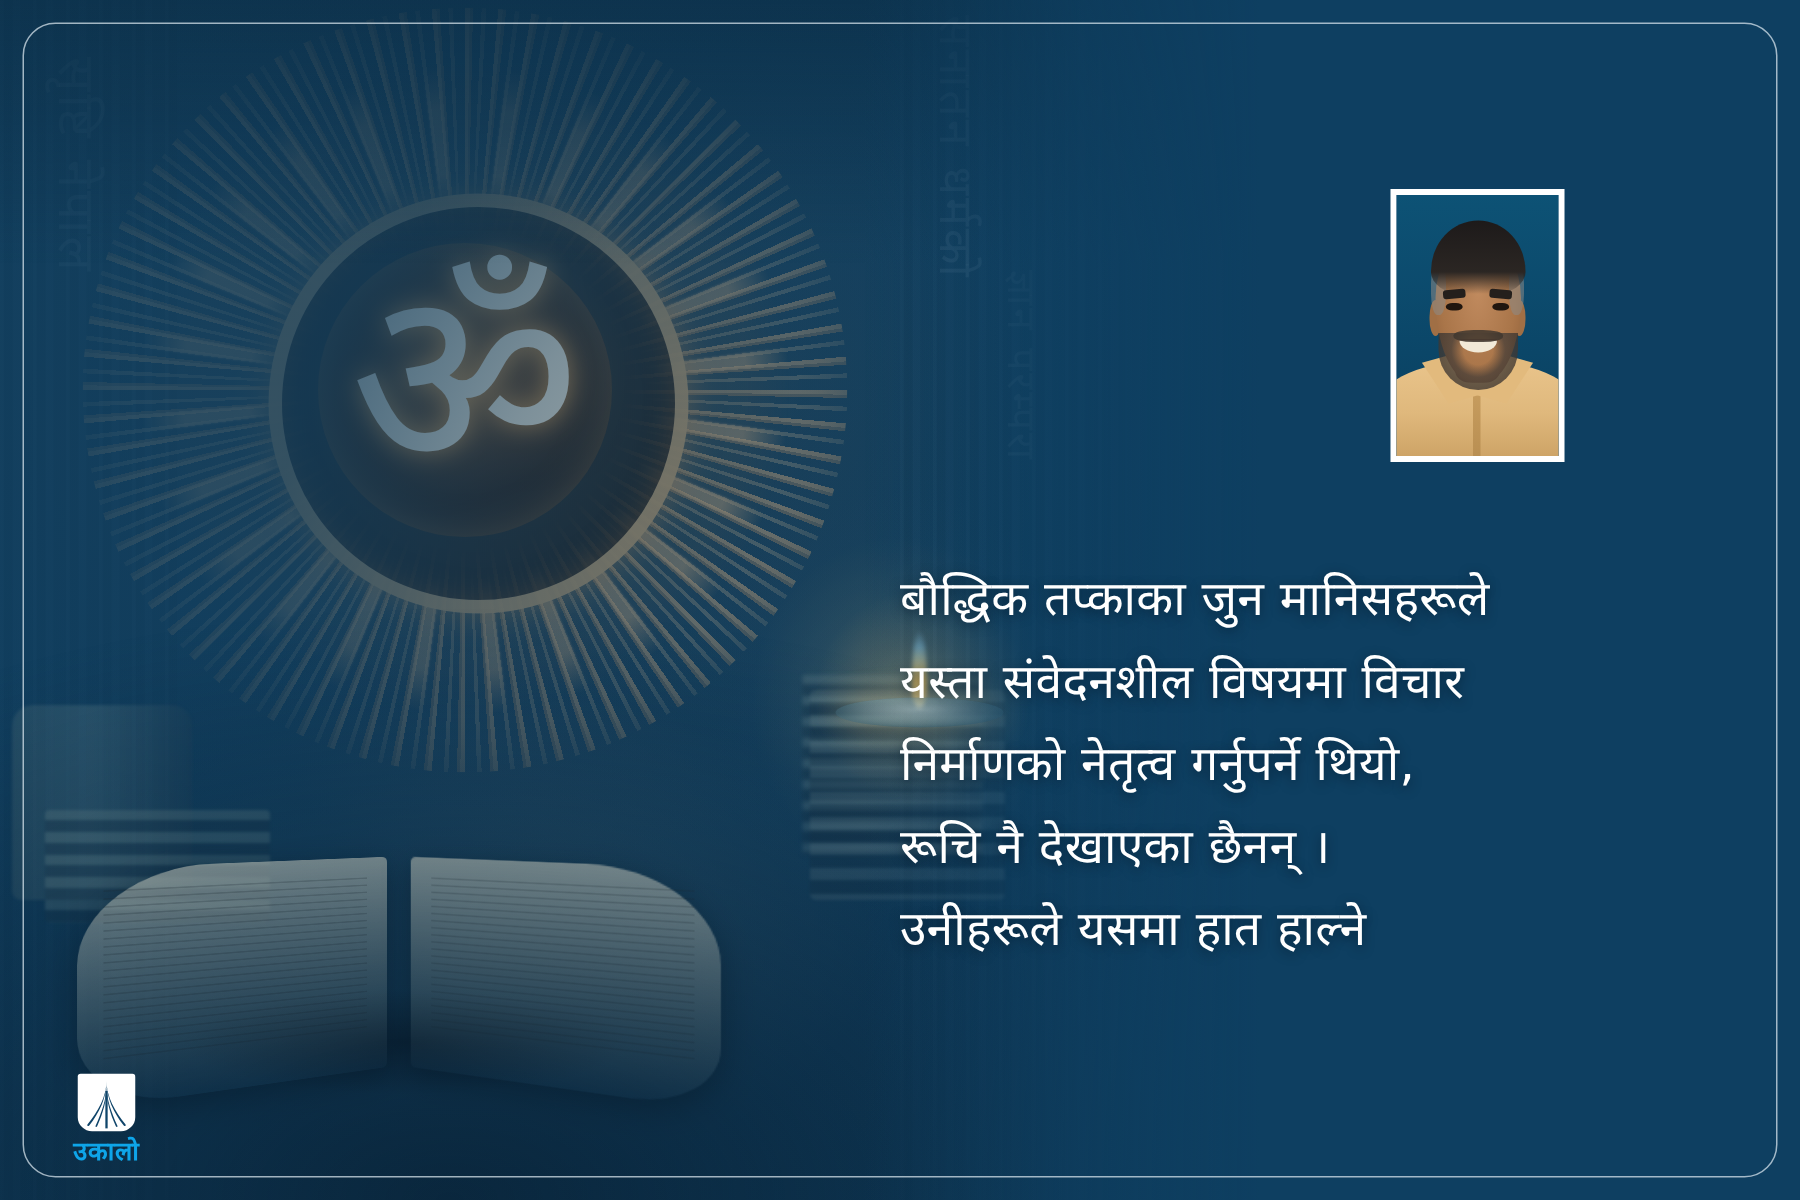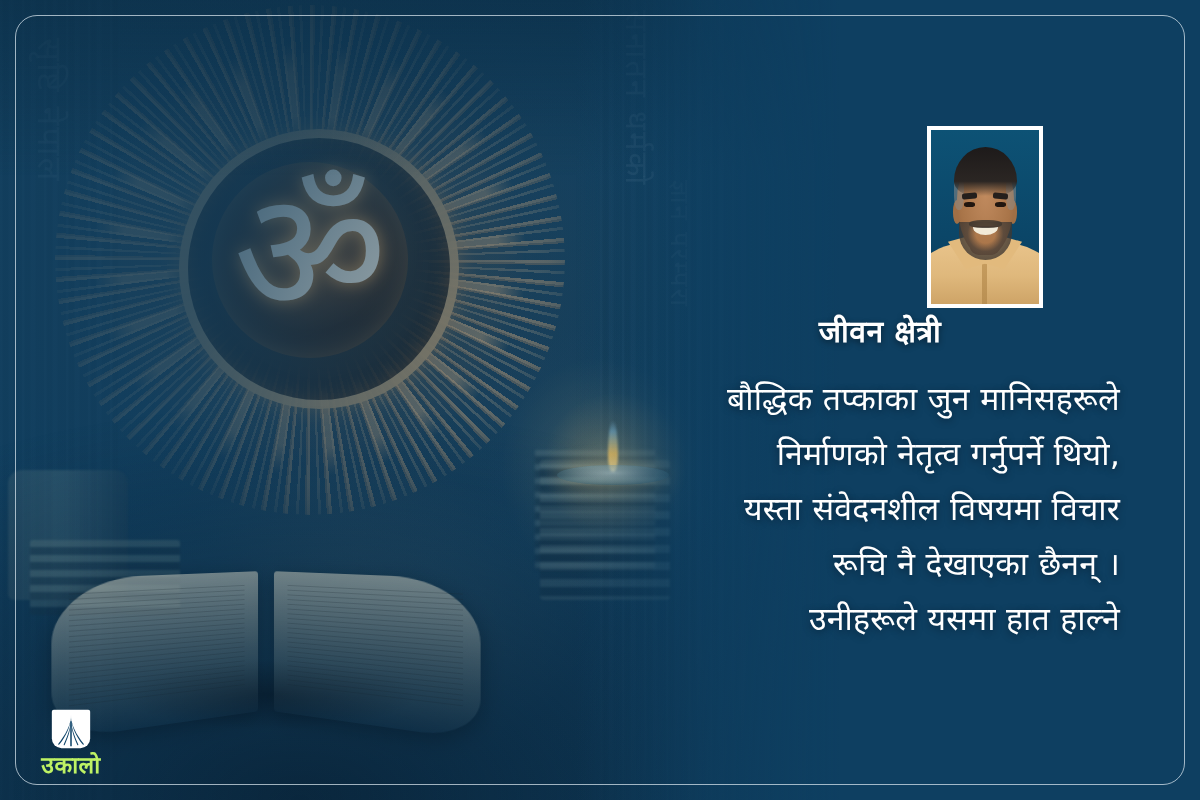--- a/index.html
+++ b/index.html
@@ -304,39 +304,39 @@
     letter-spacing: .5px;
     text-shadow: 0 2px 6px rgba(0,0,0,0.45);
     font-family: "DejaVu Sans", sans-serif;
   }
 
   
   .quote {
     position: absolute;
     left: 600px; top: 372px;
     width: 520px;
-    text-align: right;
+    text-align: left;
     color: #ffffff;
     font-size: 32px;
     line-height: 55px;
     letter-spacing: .2px;
     text-shadow: 0 2px 7px rgba(3,20,34,0.55);
     font-family: "DejaVu Sans", sans-serif;
   }
   .quote .line { display: block; white-space: nowrap; }
 
   
   .logo { position: absolute; left: 30px; bottom: 22px; width: 82px; text-align: center; }
   .logo-mark {
     width: 46px; height: 46px; margin: 0 auto 1px auto;
     display: block;
   }
   .logo-text {
-    color: #bef264;
-    font-size: 23px;
+    color: #0ea5e9;
+    font-size: 17px;
     font-weight: bold;
     letter-spacing: .5px;
     font-family: "DejaVu Sans", sans-serif;
     line-height: 1.1;
   }
 </style>
 </head>
 <body>
 
 <div id="card">
@@ -398,26 +398,25 @@
       <div class="p-brow-l"></div>
       <div class="p-brow-r"></div>
       <div class="p-eye-l"></div>
       <div class="p-eye-r"></div>
       <div class="p-beard"></div>
       <div class="p-mouth"></div>
       <div class="p-moustache"></div>
     </div>
   </div>
 
-  <div class="p-name">जीवन क्षेत्री</div>
 
   <div class="quote">
     <span class="line">बौद्धिक तप्काका जुन मानिसहरूले</span>
+    <span class="line">यस्ता संवेदनशील विषयमा विचार</span>
     <span class="line">निर्माणको नेतृत्व गर्नुपर्ने थियो,</span>
-    <span class="line">यस्ता संवेदनशील विषयमा विचार</span>
     <span class="line">रूचि नै देखाएका छैनन् ।</span>
     <span class="line">उनीहरूले यसमा हात हाल्ने</span>
   </div>
 
   <div class="frame"></div>
 
   <div class="logo">
     <svg class="logo-mark" viewBox="0 0 48 48">
       <path d="M6 4 H42 A2 2 0 0 1 44 6 V34 A10 10 0 0 1 34 44 H14 A10 10 0 0 1 4 34 V6 A2 2 0 0 1 6 4 Z" fill="#ffffff"></path>
       <path d="M24 9 C24 20 18 30 11 39 C10 40 11 41 12 40 C19 31 24 21 24 9 Z" fill="#10456a"></path>

